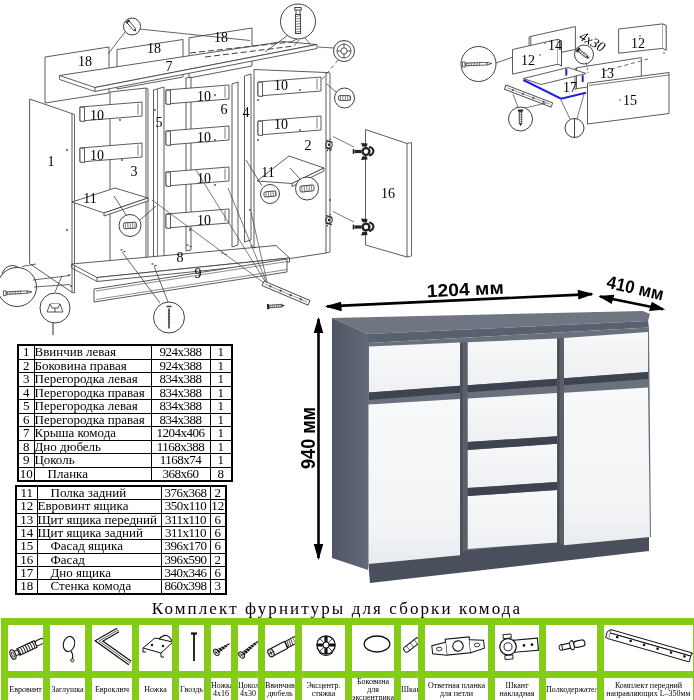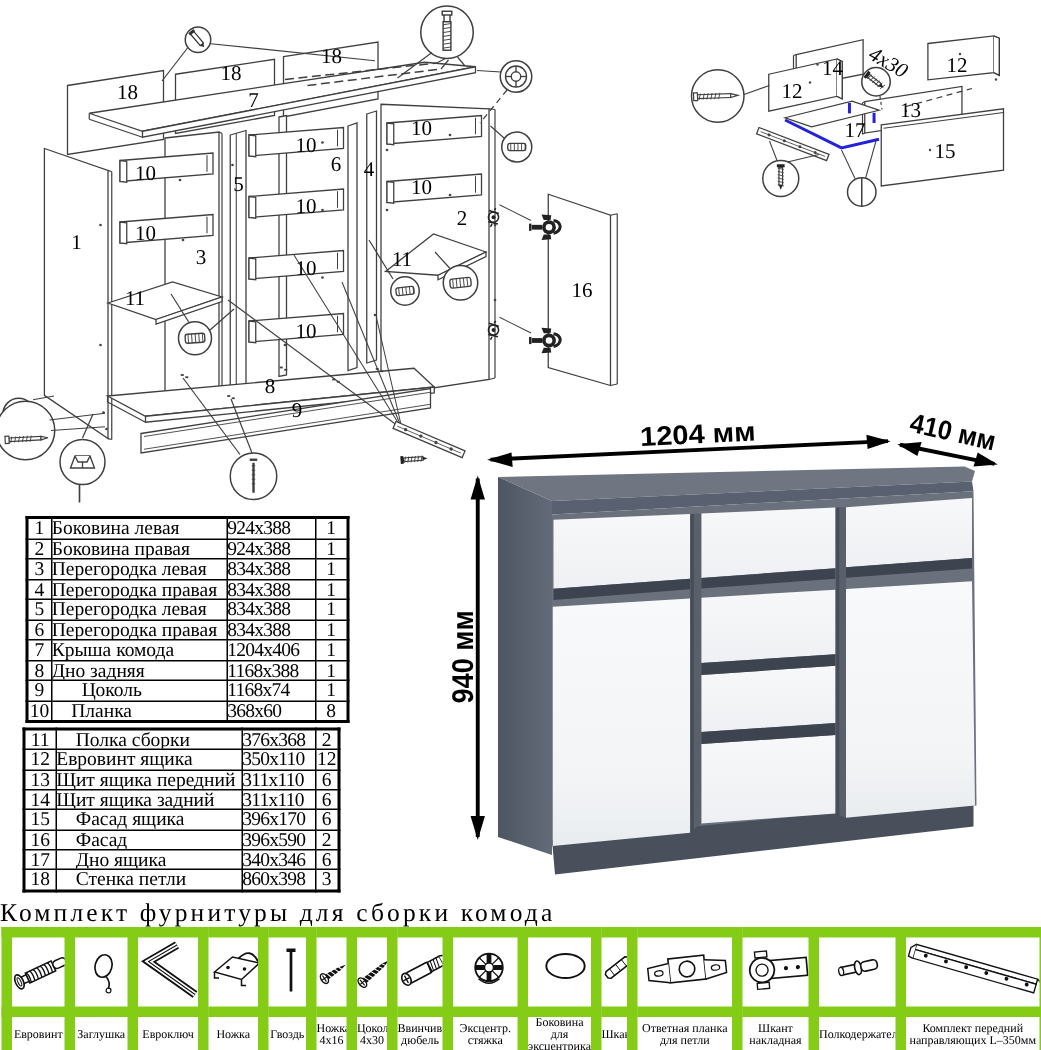--- a/index.html
+++ b/index.html
@@ -5,23 +5,23 @@
 .abs{position:absolute}
 table{border-collapse:collapse;table-layout:fixed}
 #t1,#t2{font-size:13px}
 #t1 td{height:12.55px;line-height:12.55px}#t2 td{height:12.35px;line-height:12.35px}
 #t1 td,#t2 td{border:1px solid #000;padding:0;white-space:nowrap;overflow:hidden}
 #t1{left:17px;top:344px;width:214px;border:2px solid #000}
 #t2{left:15px;top:485px;width:210px;border:2px solid #000}
 .num{text-align:center}
 .nm{padding-left:4px}
 #t1 td.nm2,#t2 td.nm2{padding-left:13px}
-#t1 td.nm3{padding-left:20px}
-.sz{letter-spacing:-0.5px}
-#title3{left:0;top:599px;width:674px;font-size:17px;letter-spacing:2.1px}
+#t1 td.nm3{}
+.sz{text-align:center;letter-spacing:-0.5px}
+#title3{left:0;top:599px;width:674px;text-align:center;font-size:17px;letter-spacing:2.1px}
 #t3{left:1px;top:618px;width:692px;font-size:8px;border:1.5px solid #000}
 #t3 td{border:7px solid #84cc16;padding:0;text-align:center;vertical-align:middle;overflow:hidden}
 #t3 .ic{height:44px}
 #t3 .lb{height:17px;line-height:8px;font-size:8px}
 #t3 .qt{height:14px;font-size:12px;line-height:13px}
 </style></head>
 <body>
 <svg class="abs" style="left:0;top:0" width="694" height="700" viewBox="0 0 694 700">
 <defs>
 <linearGradient id="wg" x1="0" y1="0" x2="0" y2="1">
@@ -452,21 +452,21 @@
 <table class="abs" id="t1">
 <colgroup>
       <col style="width:16px">
       <col style="width:117px">
       <col style="width:59px">
       <col style="width:22px">
     </colgroup>
 <tbody>
       <tr>
         <td class="num">1</td>
-        <td class="nm">Боковина левая</td>
+        <td class="nm">Ввинчив левая</td>
         <td class="sz">924х388</td>
         <td class="num">1</td>
       </tr>
 <tr>
         <td class="num">2</td>
         <td class="nm">Боковина правая</td>
         <td class="sz">924х388</td>
         <td class="num">1</td>
       </tr>
 <tr>
@@ -494,21 +494,21 @@
         <td class="num">1</td>
       </tr>
 <tr>
         <td class="num">7</td>
         <td class="nm">Крыша комода</td>
         <td class="sz">1204х406</td>
         <td class="num">1</td>
       </tr>
 <tr>
         <td class="num">8</td>
-        <td class="nm">Дно задняя</td>
+        <td class="nm">Дно дюбель</td>
         <td class="sz">1168х388</td>
         <td class="num">1</td>
       </tr>
 <tr>
         <td class="num">9</td>
         <td class="nm3">Цоколь</td>
         <td class="sz">1168х74</td>
         <td class="num">1</td>
       </tr>
 <tr>
@@ -522,21 +522,21 @@
 <table class="abs" id="t2">
 <colgroup>
       <col style="width:21px">
       <col style="width:124px">
       <col style="width:49px">
       <col style="width:16px">
     </colgroup>
 <tbody>
       <tr>
         <td class="num">11</td>
-        <td class="nm2">Полка сборки</td>
+        <td class="nm2">Полка задний</td>
         <td class="sz">376х368</td>
         <td class="num">2</td>
       </tr>
 <tr>
         <td class="num">12</td>
         <td class="nm">Евровинт ящика</td>
         <td class="sz">350х110</td>
         <td class="num">12</td>
       </tr>
 <tr>
@@ -564,21 +564,21 @@
         <td class="num">2</td>
       </tr>
 <tr>
         <td class="num">17</td>
         <td class="nm2">Дно ящика</td>
         <td class="sz">340х346</td>
         <td class="num">6</td>
       </tr>
 <tr>
         <td class="num">18</td>
-        <td class="nm2">Стенка петли</td>
+        <td class="nm2">Стенка комода</td>
         <td class="sz">860х398</td>
         <td class="num">3</td>
       </tr>
 </tbody>
   </table>
 <div class="abs" id="title3">Комплект фурнитуры для сборки комода</div>
 <table class="abs" id="t3">
 <colgroup>
       <col style="width:42px">
       <col style="width:42px">

